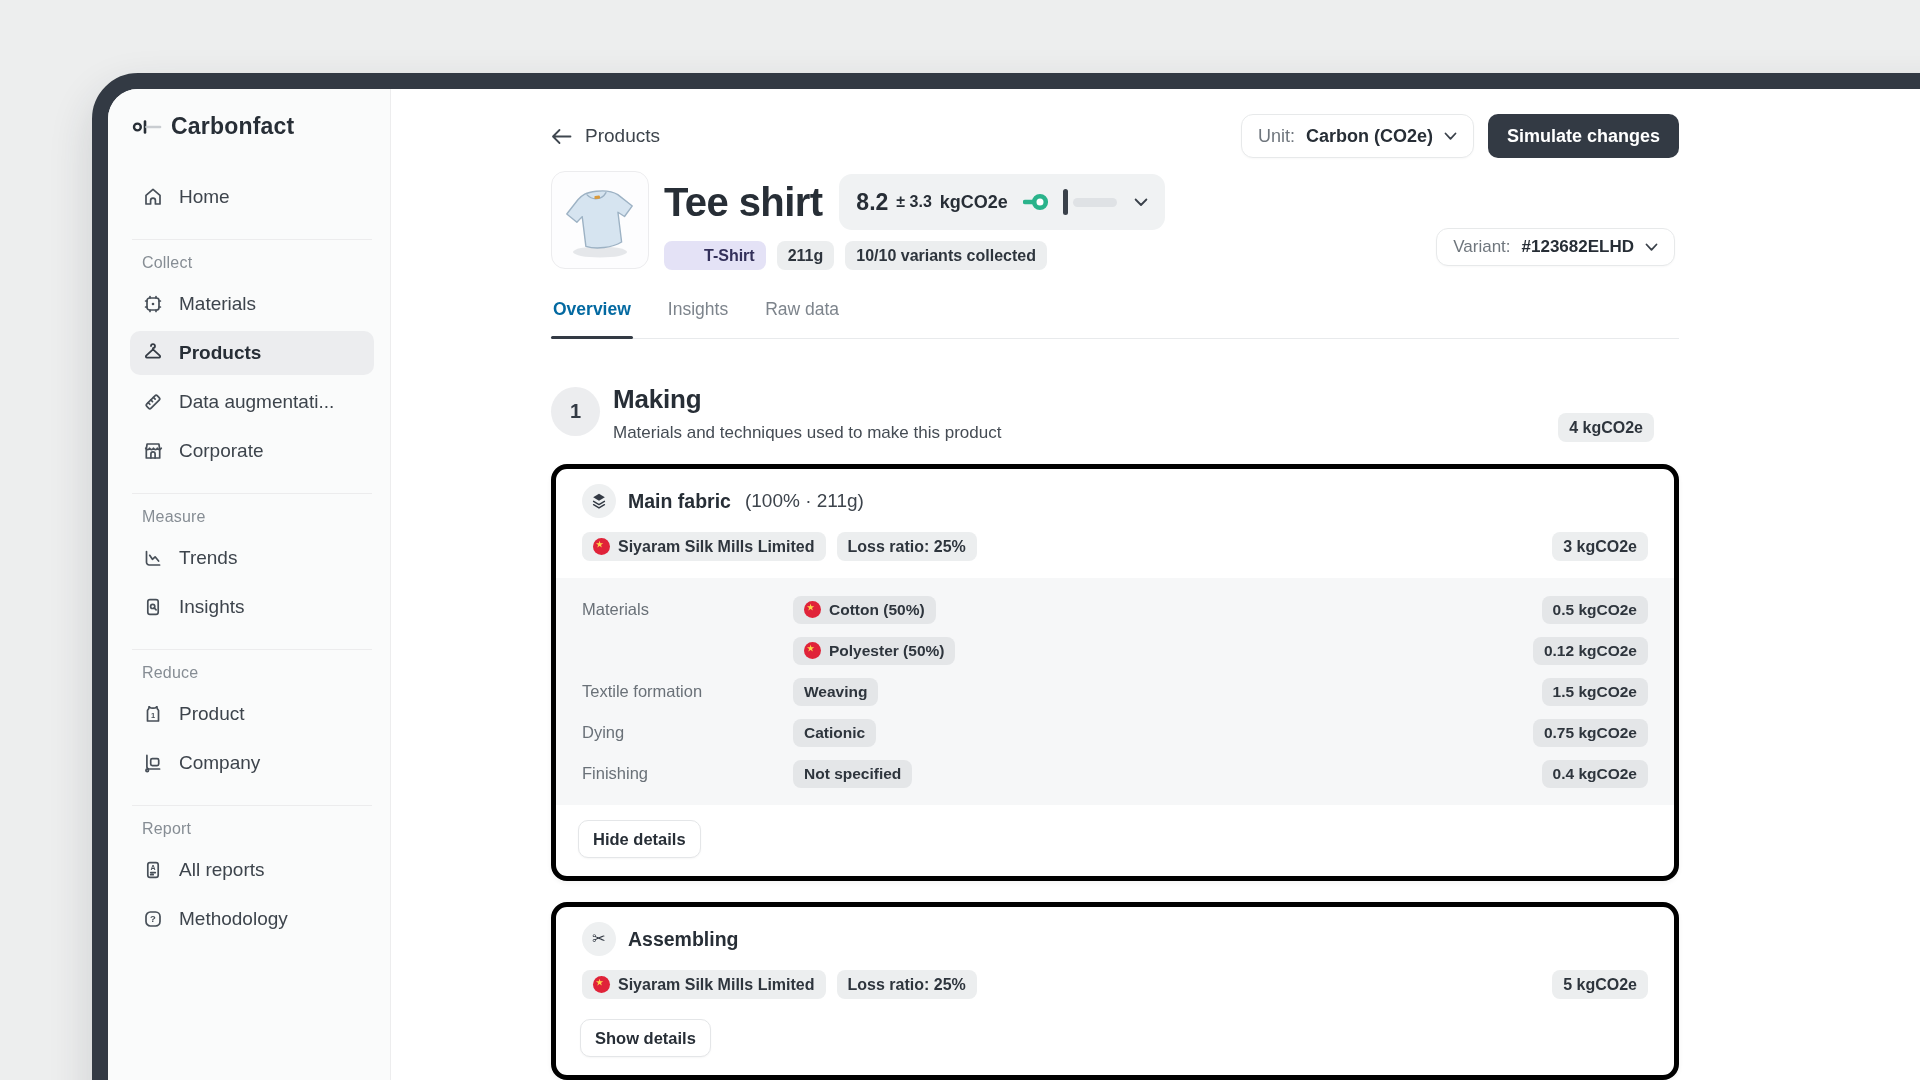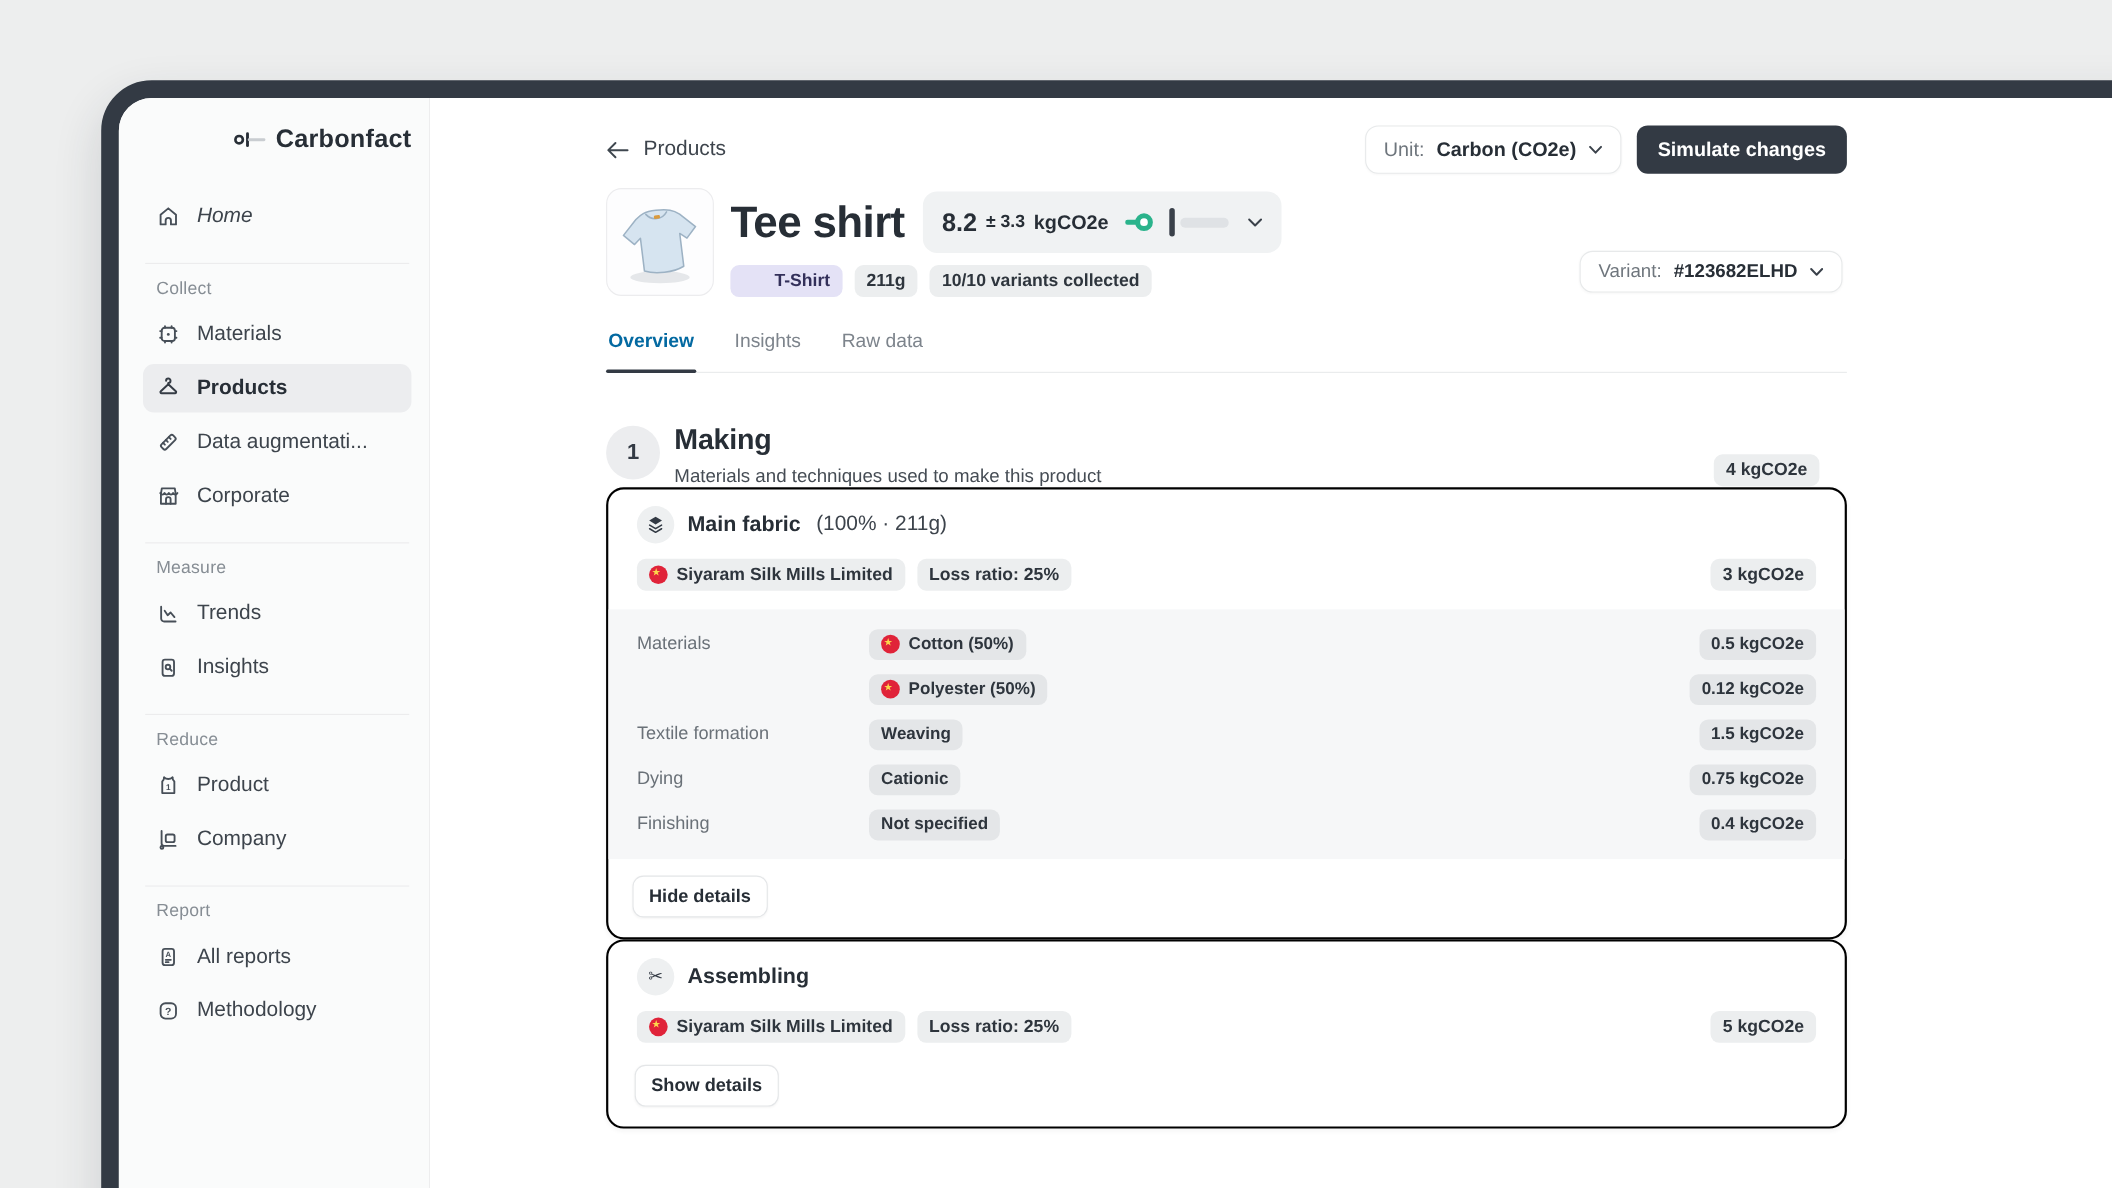--- a/index.html
+++ b/index.html
@@ -16,31 +16,31 @@
     border:16px solid #333a44; border-radius:46px; background:#fff;
     overflow:hidden; box-shadow:0 18px 44px rgba(40,46,54,.16);
   }
   .app{ display:flex; width:100%; height:100%; }
 
   
   .sidebar{
     width:283px; min-width:283px; background:#fafbfb; border-right:1px solid #ededee;
     display:flex; flex-direction:column; padding:18px 16px 24px 22px; height:1190px;
   }
-  .brand{ display:flex; align-items:center; gap:9px; margin:6px 0 0 2px;justify-content:flex-end; }
+  .brand{ display:flex; align-items:center; gap:9px; margin:6px 0 0 2px; }
   .brand-name{ font-size:23px; font-weight:700; color:#272e36; letter-spacing:.2px; }
   .nav-item{
     display:flex; align-items:center; gap:14px; height:44px; padding:0 11px;
     border-radius:10px; font-size:19px; color:#3d444c; margin-bottom:5px; cursor:pointer;
   }
   .nav-item.active{ background:#ecedef; font-weight:700; color:#272e36; }
   .nav-item .ni{ flex:0 0 auto; }
   .sep{ border:none; border-top:1px solid #ececed; margin:15px 2px 14px; }
   .nav-label{ font-size:16px; color:#868d94; margin:0 0 10px 12px; letter-spacing:.2px; }
-  .home-item{ margin-top:35px;font-style:italic; }
+  .home-item{ margin-top:35px; }
   .spacer{ flex:1; }
 
   
   .main{ flex:1; background:#fff; padding:25px 0 0 160px; position:relative; }
   .content{ width:1128px; }
 
   .top-row{ display:flex; align-items:center; height:44px; }
   .breadcrumb{ display:flex; align-items:center; gap:13px; font-size:19px; color:#3d444c; cursor:pointer; }
   .top-actions{ margin-left:auto; display:flex; gap:14px; }
   .pill-btn{
@@ -98,21 +98,21 @@
     width:49px; height:49px; border-radius:50%; background:#ecedef; display:flex;
     align-items:center; justify-content:center; font-size:20px; font-weight:700; color:#333a44; margin-top:3px;
   }
   .section-text{ margin-left:13px; }
   .section-title{ font-size:26px; font-weight:700; letter-spacing:-.2px; }
   .section-desc{ margin-top:8px; font-size:17px; color:#454c54; }
   .section-total{ margin-left:auto; align-self:flex-end; margin-bottom:1px; }
 
   
   .card{
-    border:2px solid #000000; border-radius:16px; background:#fff;
+    margin-top:21px; border:5px solid #000000; border-radius:16px; background:#fff;
     box-shadow:0 2px 5px rgba(30,36,44,.05); overflow:hidden;
   }
   .card-head{ display:flex; align-items:center; gap:12px; padding:15px 26px 0; }
   .icon-circle{
     width:34px; height:34px; border-radius:50%; background:#eef0f1;
     display:flex; align-items:center; justify-content:center;
   }
   .scissors{ font-family:"DejaVu Sans", sans-serif; font-size:16px; color:#333a44; line-height:1; }
   .card-title{ font-size:19.5px; font-weight:700; }
   .card-sub{ font-size:19px; color:#3d444c; font-weight:400; margin-left:2px; }

